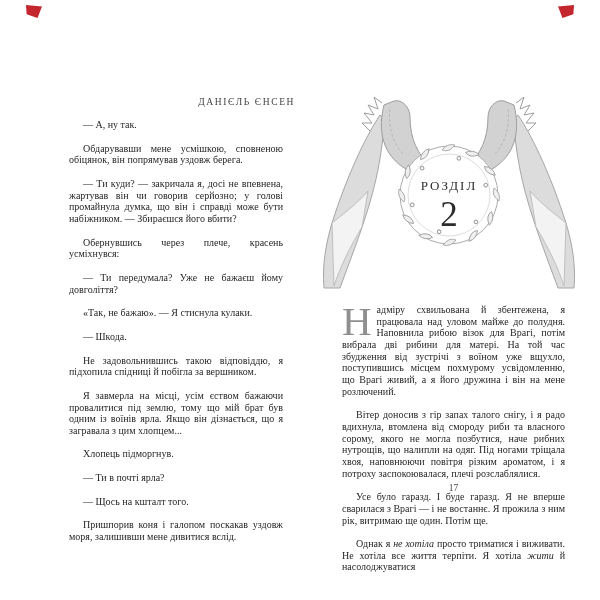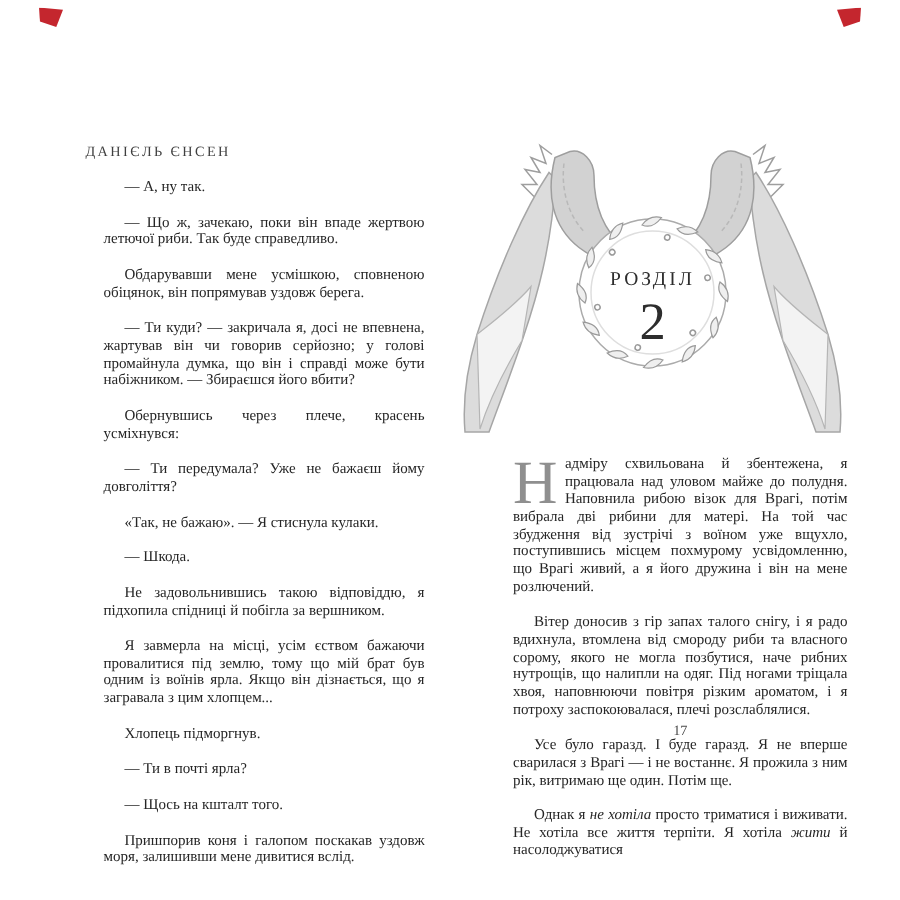--- a/index.html
+++ b/index.html
@@ -11,50 +11,49 @@
   }
   .corner-mark{
     position:absolute;top:5px;width:16px;height:13px;background:#c4262e;
   }
   .corner-mark.left{left:26px;clip-path:polygon(0% 0%,100% 12%,72% 100%,4% 72%);}
   .corner-mark.right{left:558px;clip-path:polygon(100% 0%,0% 12%,28% 100%,96% 72%);}
   .page{position:absolute;}
   #left-page{left:57px;top:97px;width:238px;}
   #right-page-text{left:330px;top:292px;width:247px;}
   .running-header{
-    text-align:left;font-size:9.5px;letter-spacing:1.6px;color:#3f3f3f;
+    text-align:right;font-size:9.5px;letter-spacing:1.6px;color:#3f3f3f;
     margin:0 0 10px 0;white-space:nowrap;
   }
   .body-text p{
     margin:12px;text-indent:14px;text-align:justify;
     font-size:10px;line-height:11.65px;color:#262626;
   }
   .body-text p em{font-style:italic;}
   p.dropcap-p{text-indent:0;}
   .dropcap{
     float:left;font-size:41px;line-height:33px;
     padding:1px 5px 0 0;color:#8f8f8f;
   }
-  #ornament{left:304px;top:95px;width:262px;height:196px;}
+  #ornament{left:318px;top:95px;width:262px;height:196px;}
   #page-number{
     position:absolute;left:330px;top:483px;width:247px;
     text-align:center;font-size:9.5px;color:#4a4a4a;
   }
 </style>
 </head>
 <body>
 
 <div class="corner-mark left"></div>
 <div class="corner-mark right"></div>
 
 <div class="page" id="left-page">
   <div class="running-header">ДАНІЄЛЬ ЄНСЕН</div>
   <div class="body-text" id="left-paragraphs">
       <p><span>— А, ну так.</span></p>
-      <p><span>— Що ж, зачекаю, поки він впаде жертвою летючої риби. Так буде справедливо.</span></p>
       <p><span>Обдарувавши мене усмішкою, сповненою обіцянок, він попрямував уздовж берега.</span></p>
       <p><span>— Ти куди? — закричала я, досі не впевнена, жартував він чи говорив серйозно; у голові промайнула думка, що він і справді може бути набіжником. — Збираєшся його вбити?</span></p>
       <p><span>Обернувшись через плече, красень усміхнувся:</span></p>
       <p><span>— Ти передумала? Уже не бажаєш йому довголіття?</span></p>
       <p><span>«Так, не бажаю». — Я стиснула кулаки.</span></p>
       <p><span>— Шкода.</span></p>
       <p><span>Не задовольнившись такою відповіддю, я підхопила спідниці й побігла за вершником.</span></p>
       <p><span>Я завмерла на місці, усім єством бажаючи провалитися під землю, тому що мій брат був одним із воїнів ярла. Якщо він дізнається, що я загравала з цим хлопцем...</span></p>
       <p><span>Хлопець підморгнув.</span></p>
       <p><span>— Ти в почті ярла?</span></p>

